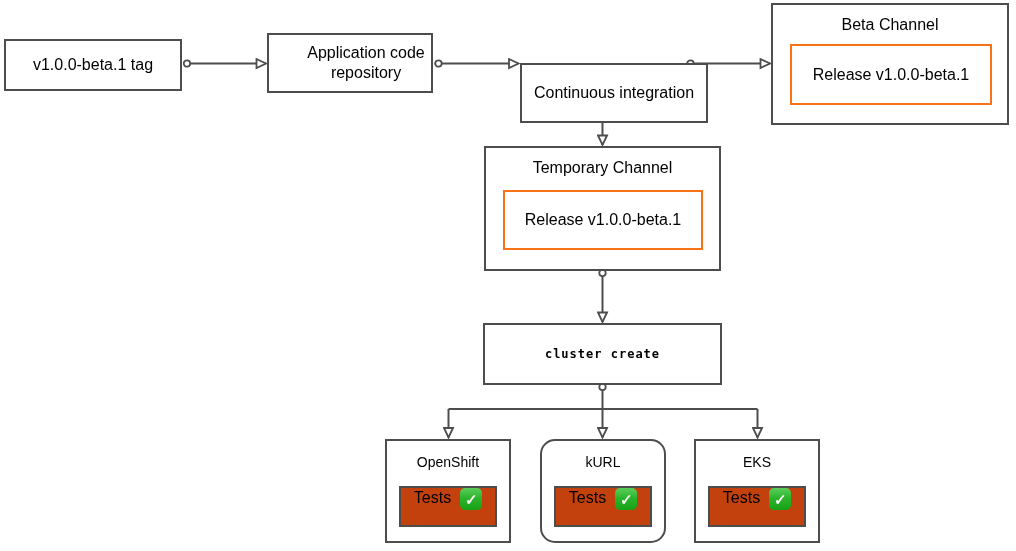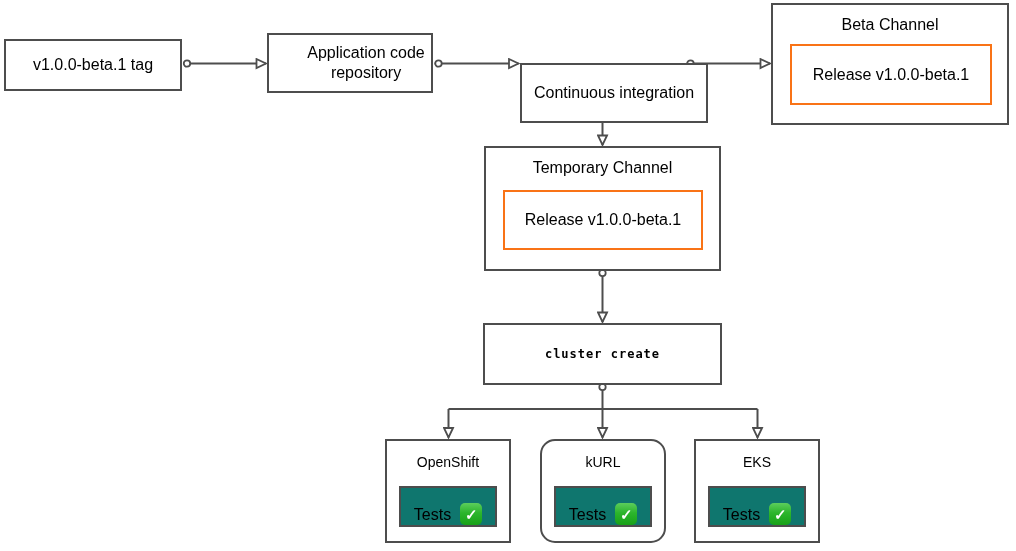--- a/index.html
+++ b/index.html
@@ -73,23 +73,23 @@
     top: 11px;
     text-align: center;
     font-size: 14px;
   }
   .tests-box {
     position: absolute;
     left: 12px; right: 12px;
     top: 45px; height: 41px;
     box-sizing: border-box;
     border: 2px solid #4d4d4d;
-    background: #0f766e;
+    background: #c2410c;
     display: flex;
-    align-items: flex-end;
+    align-items: flex-start;
     justify-content: center;
     gap: 9px;
     font-size: 16px;
   }
   .check-emoji {
     display: inline-flex;
     align-items: center;
     justify-content: center;
     width: 22px;
     height: 22px;

